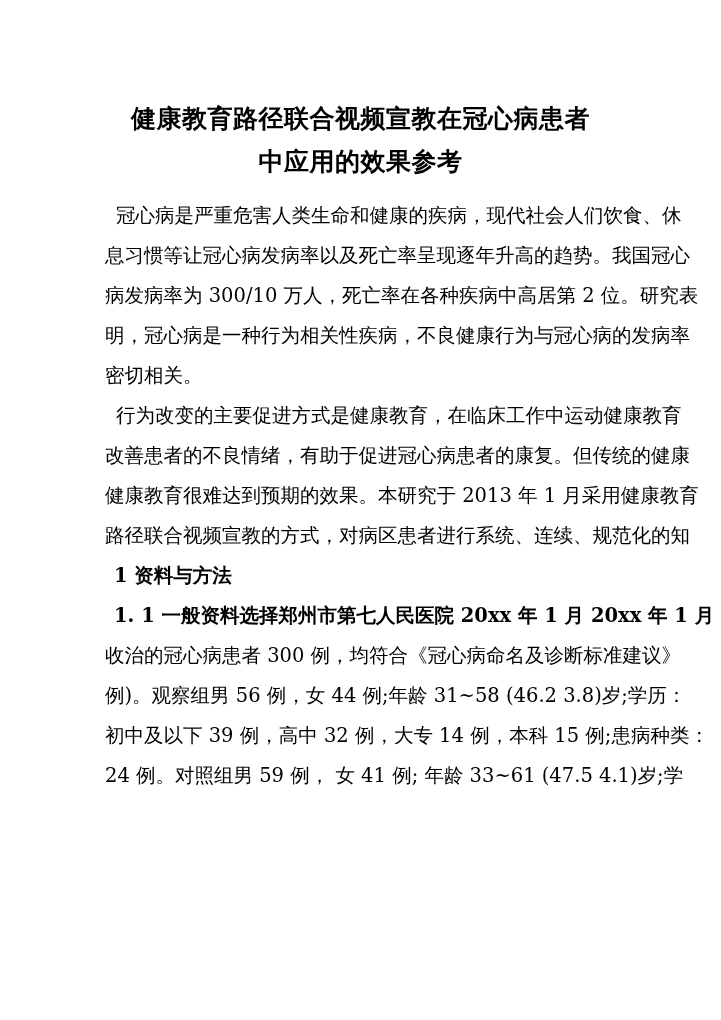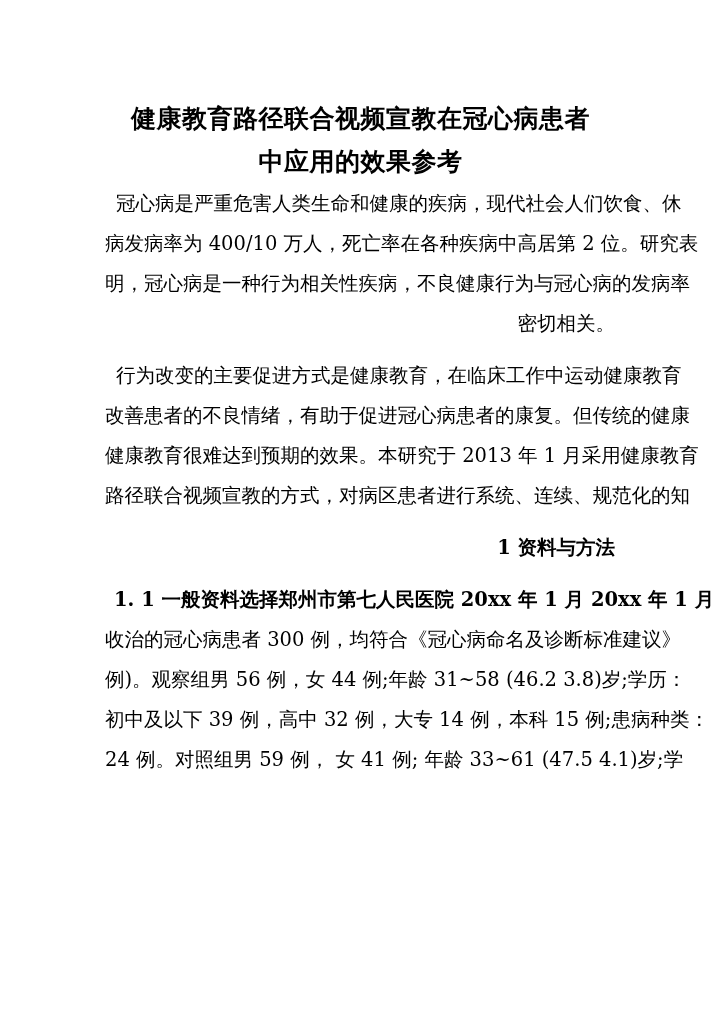--- a/index.html
+++ b/index.html
@@ -31,64 +31,64 @@
     letter-spacing: 0.5px;
     color: #000;
   }
   .doc-title .tline {
     display: block;
     white-space: nowrap;
   }
   .body-block {
     position: absolute;
     left: 105px;
-    top: 184px;
+    top: 196px;
     width: 510px;
   }
   .para {
     margin: 0;
   }
   .para + .para {
-    margin-top: 12px;
+    margin-top: 0;
   }
   .ln {
     display: block;
     height: 40px;
     line-height: 40px;
     font-size: 19.5px;
     white-space: nowrap;
     color: #000;
   }
   .ln.indent1 {
     padding-left: 11px;
   }
   .ln.indent2 {
     padding-left: 9px;
     font-weight: bold;
   }
   .ln.last {
     display: block;
-    text-align: right;
   }
 </style>
 </head>
 <body>
 
 <div id="page">
 
   <h1 class="doc-title">
     <span class="tline">健康教育路径联合视频宣教在冠心病患者</span>
     <span class="tline">中应用的效果参考</span>
   </h1>
 
   <div class="body-block">
 
     <p class="para">
       <span class="ln indent1">冠心病是严重危害人类生命和健康的疾病，现代社会人们饮食、休</span>
-      <span class="ln">病发病率为 400/10 万人，死亡率在各种疾病中高居第 2 位。研究表</span>
+      <span class="ln">息习惯等让冠心病发病率以及死亡率呈现逐年升高的趋势。我国冠心</span>
+      <span class="ln">病发病率为 300/10 万人，死亡率在各种疾病中高居第 2 位。研究表</span>
       <span class="ln">明，冠心病是一种行为相关性疾病，不良健康行为与冠心病的发病率</span>
       <span class="ln last">密切相关。</span>
     </p>
 
     <p class="para">
       <span class="ln indent1">行为改变的主要促进方式是健康教育，在临床工作中运动健康教育</span>
       <span class="ln">改善患者的不良情绪，有助于促进冠心病患者的康复。但传统的健康</span>
       <span class="ln">健康教育很难达到预期的效果。本研究于 2013 年 1 月采用健康教育</span>
       <span class="ln">路径联合视频宣教的方式，对病区患者进行系统、连续、规范化的知</span>
     </p>

